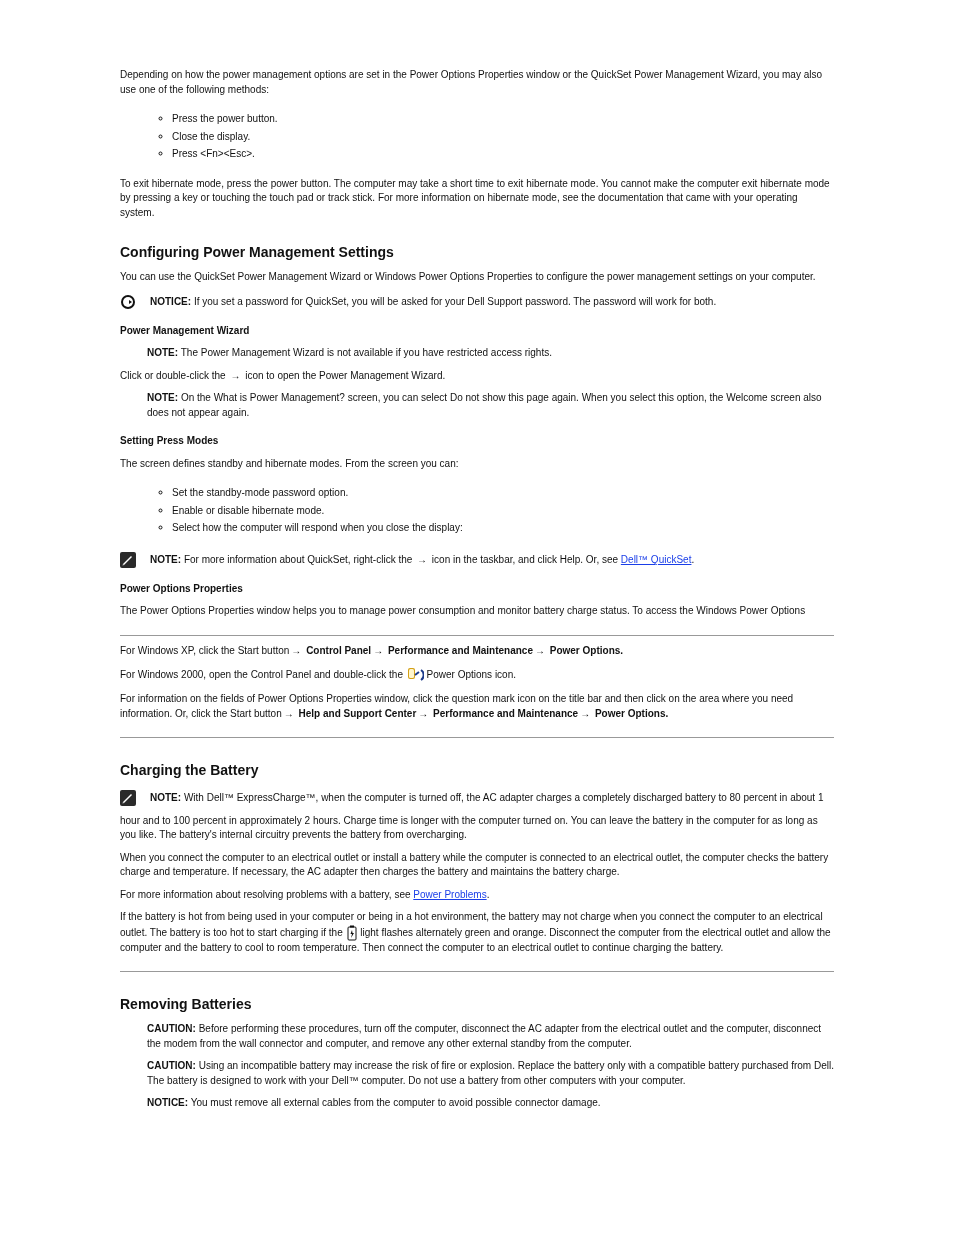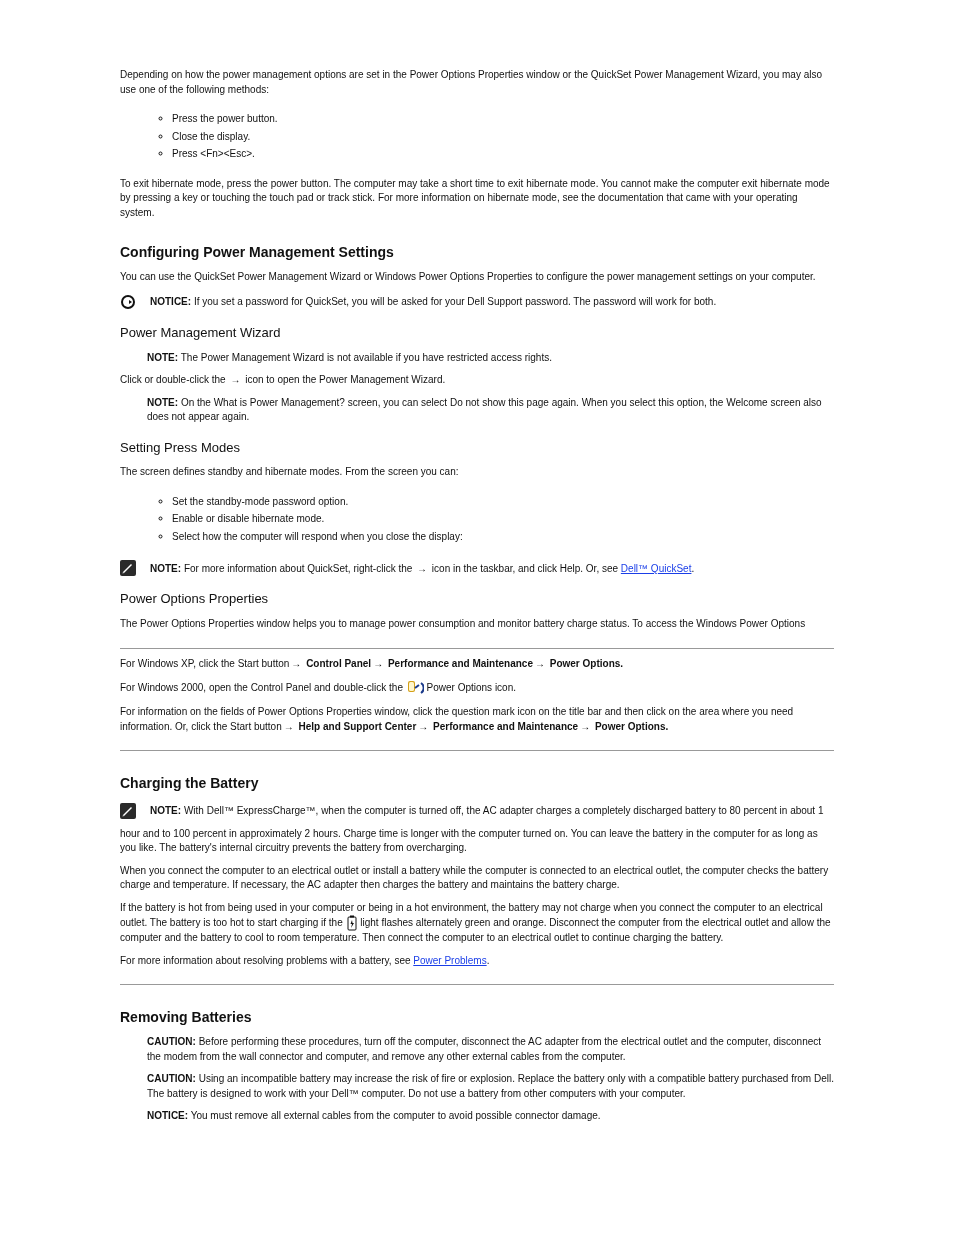--- a/index.html
+++ b/index.html
@@ -21,22 +21,22 @@
     padding-left: 52px;
     margin: 15px 0;
   }
   ul.circ li { margin: 3px 0; }
   h2.section {
     font-size: 14px;
     font-weight: bold;
     margin: 22px 0 8px 0;
   }
   h3.sub {
-    font-size: 13px;
-    font-weight: normal;
+    font-size: 10px;
+    font-weight: bold;
     margin: 14px 0 6px 0;
   }
   hr.rule {
     border: none;
     border-top: 1px solid #999;
     margin: 16px 0 8px 0;
   }
   .note-row {
     display: flex;
     align-items: flex-end;
@@ -171,41 +171,41 @@
     <span class="note-text">
       <span class="bold">NOTE:</span><span> With Dell™ ExpressCharge™, when the computer is turned off, the AC adapter charges a completely discharged battery to 80 percent in about 1</span>
     </span>
   </div>
 
   <div class="para">hour and to 100 percent in approximately 2 hours. Charge time is longer with the computer turned on. You can leave the battery in the computer for as long as you like. The battery's internal circuitry prevents the battery from overcharging.</div>
 
   <div class="para">When you connect the computer to an electrical outlet or install a battery while the computer is connected to an electrical outlet, the computer checks the battery charge and temperature. If necessary, the AC adapter then charges the battery and maintains the battery charge.</div>
 
   <div class="para">
+    <span>For more information about resolving problems with a battery, see </span><a href="#" class="link">Power Problems</a><span>.</span>
+  </div>
+
+  <div class="para">
     <span>If the battery is hot from being used in your computer or being in a hot environment, the battery may not charge when you connect the computer to an electrical outlet. The battery is too hot to start charging if the </span>
     <span class="inline-icon">
       <svg width="12" height="16" viewBox="0 0 12 16">
         <rect x="4" y="0.5" width="4" height="2" fill="#111"></rect>
         <rect x="2" y="2" width="8" height="13" rx="1" fill="none" stroke="#111" stroke-width="1"></rect>
         <path d="M6 5 L4.5 9 L6 9 L5 13 L8 8 L6.5 8 Z" fill="#111"></path>
       </svg>
     </span>
     <span> light flashes alternately green and orange. Disconnect the computer from the electrical outlet and allow the computer and the battery to cool to room temperature. Then connect the computer to an electrical outlet to continue charging the battery.</span>
   </div>
 
-  <div class="para">
-    <span>For more information about resolving problems with a battery, see </span><a href="#" class="link">Power Problems</a><span>.</span>
-  </div>
-
   <hr class="rule">
 
   <h2 class="section">Removing Batteries</h2>
 
   <div class="para ind">
-    <span class="bold">CAUTION:</span><span> Before performing these procedures, turn off the computer, disconnect the AC adapter from the electrical outlet and the computer, disconnect the modem from the wall connector and computer, and remove any other external cables from the computer.</span>
+    <span class="bold">CAUTION:</span><span> Before performing these procedures, turn off the computer, disconnect the AC adapter from the electrical outlet and the computer, disconnect the modem from the wall connector and computer, and remove any other external standby from the computer.</span>
   </div>
 
   <div class="para ind">
     <span class="bold">CAUTION:</span><span> Using an incompatible battery may increase the risk of fire or explosion. Replace the battery only with a compatible battery purchased from Dell. The battery is designed to work with your Dell™ computer. Do not use a battery from other computers with your computer.</span>
   </div>
 
   <div class="para ind">
     <span class="bold">NOTICE:</span><span> You must remove all external cables from the computer to avoid possible connector damage.</span>
   </div>
 

